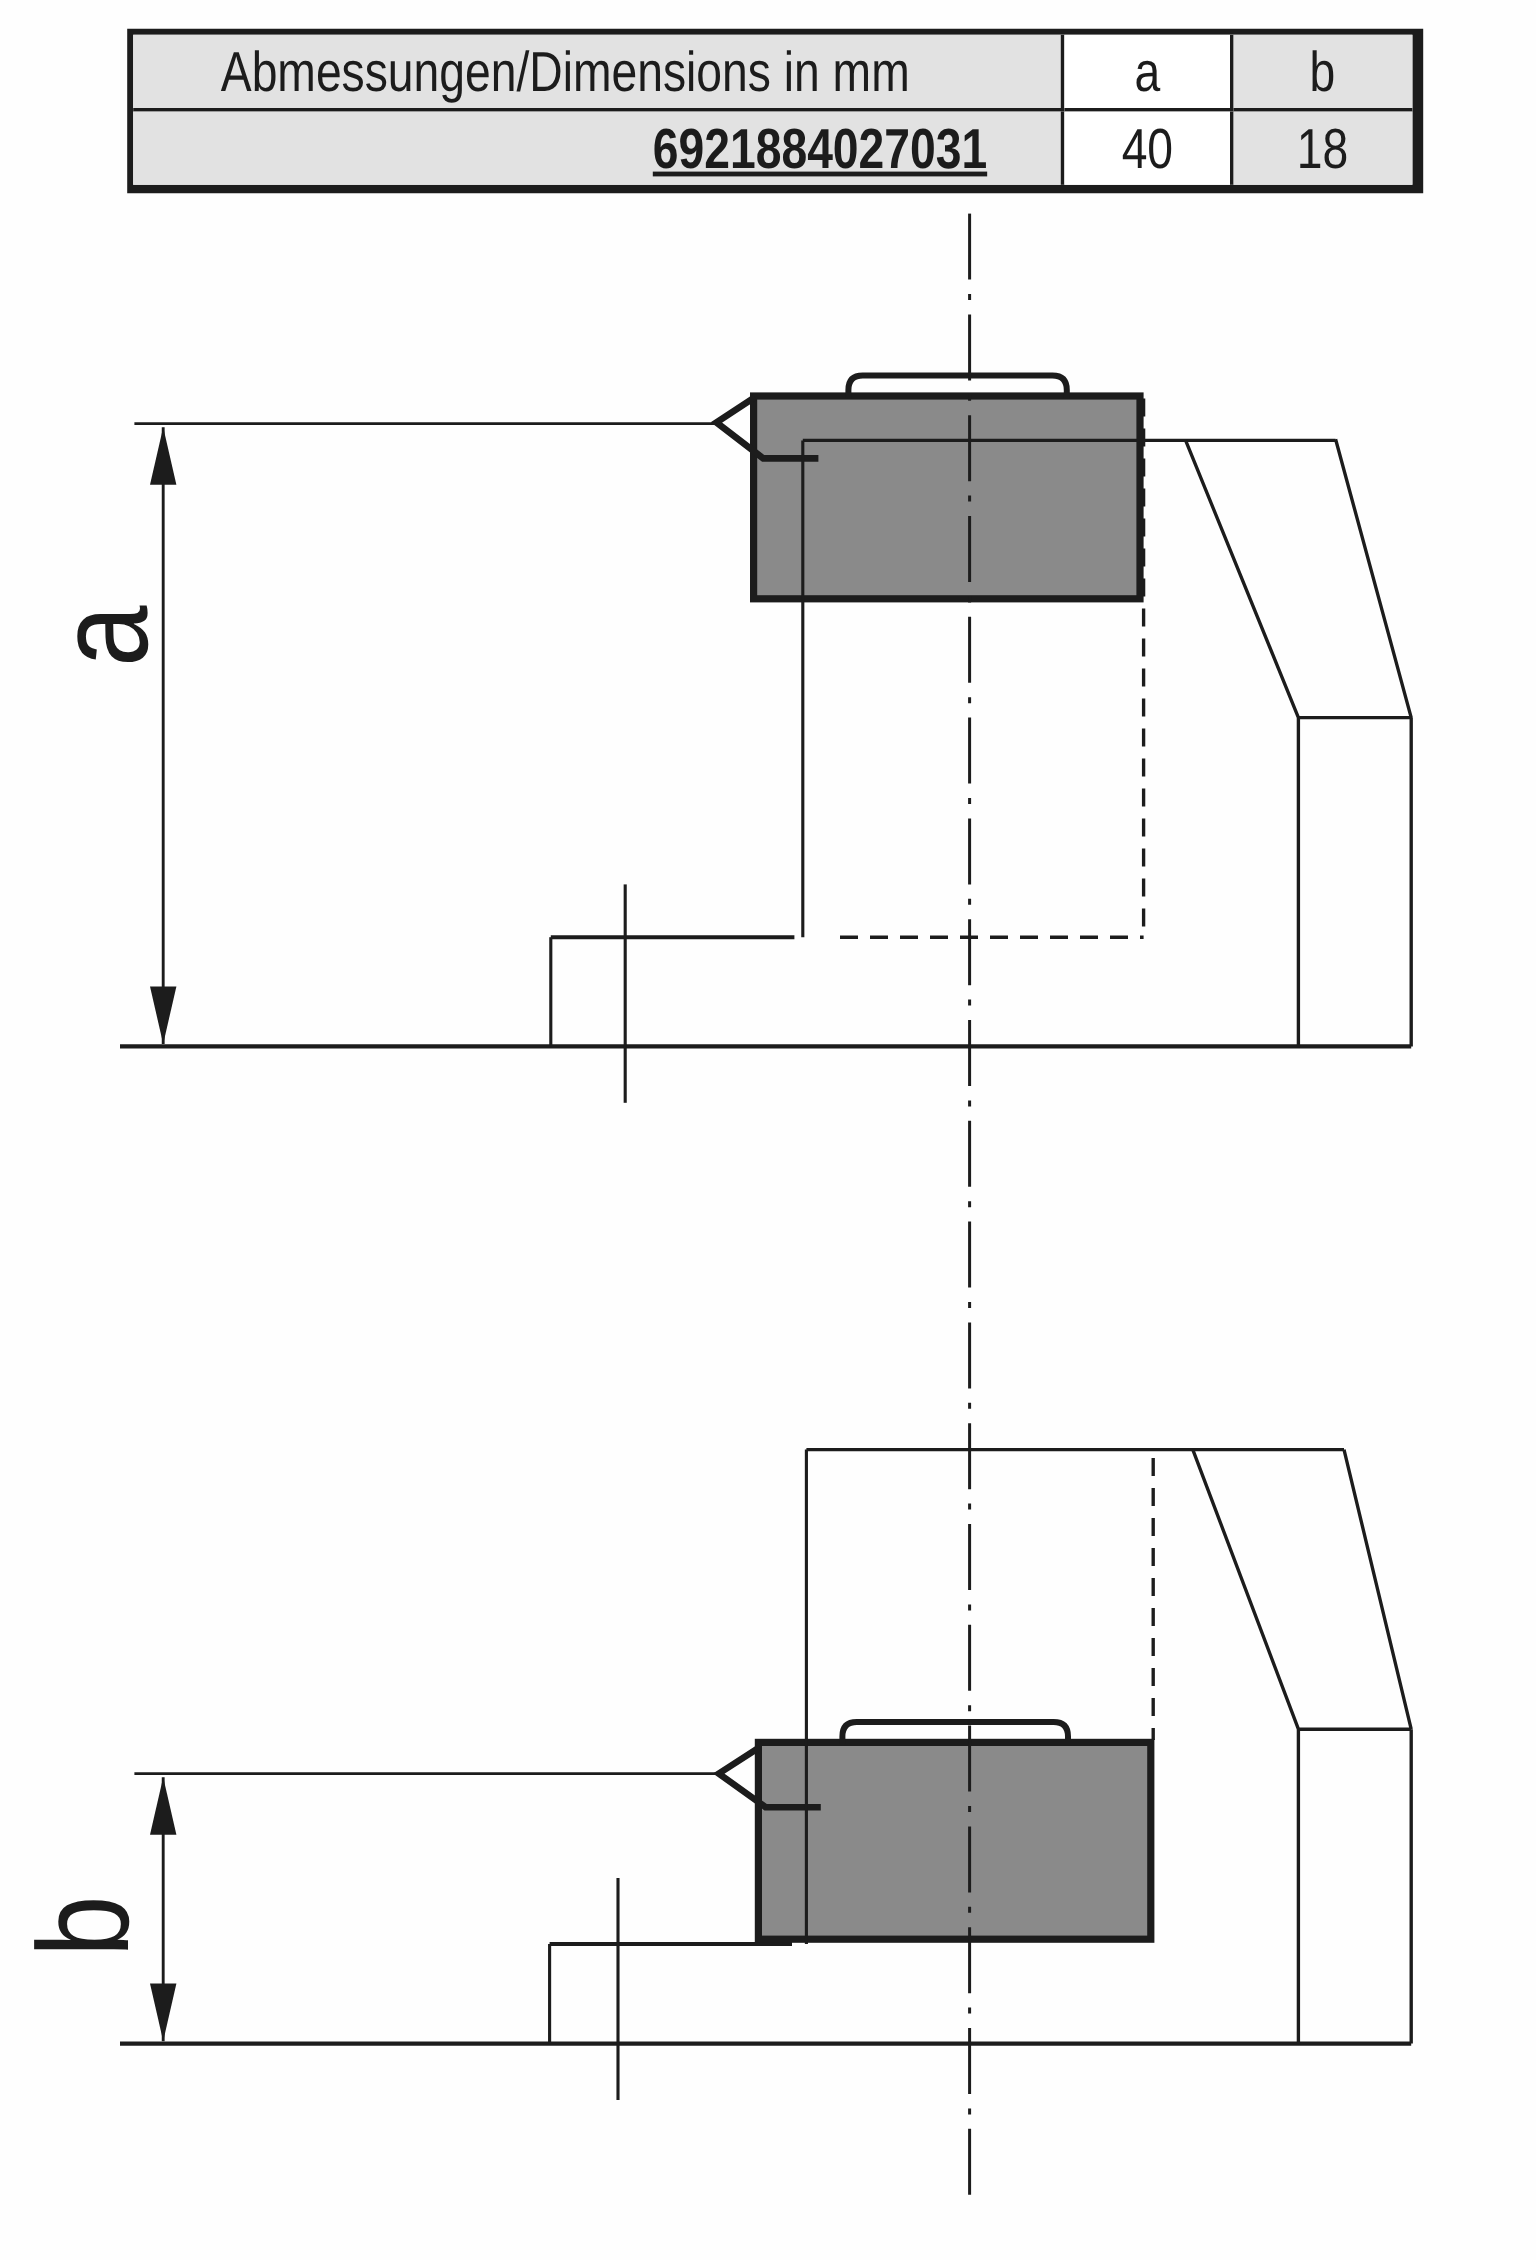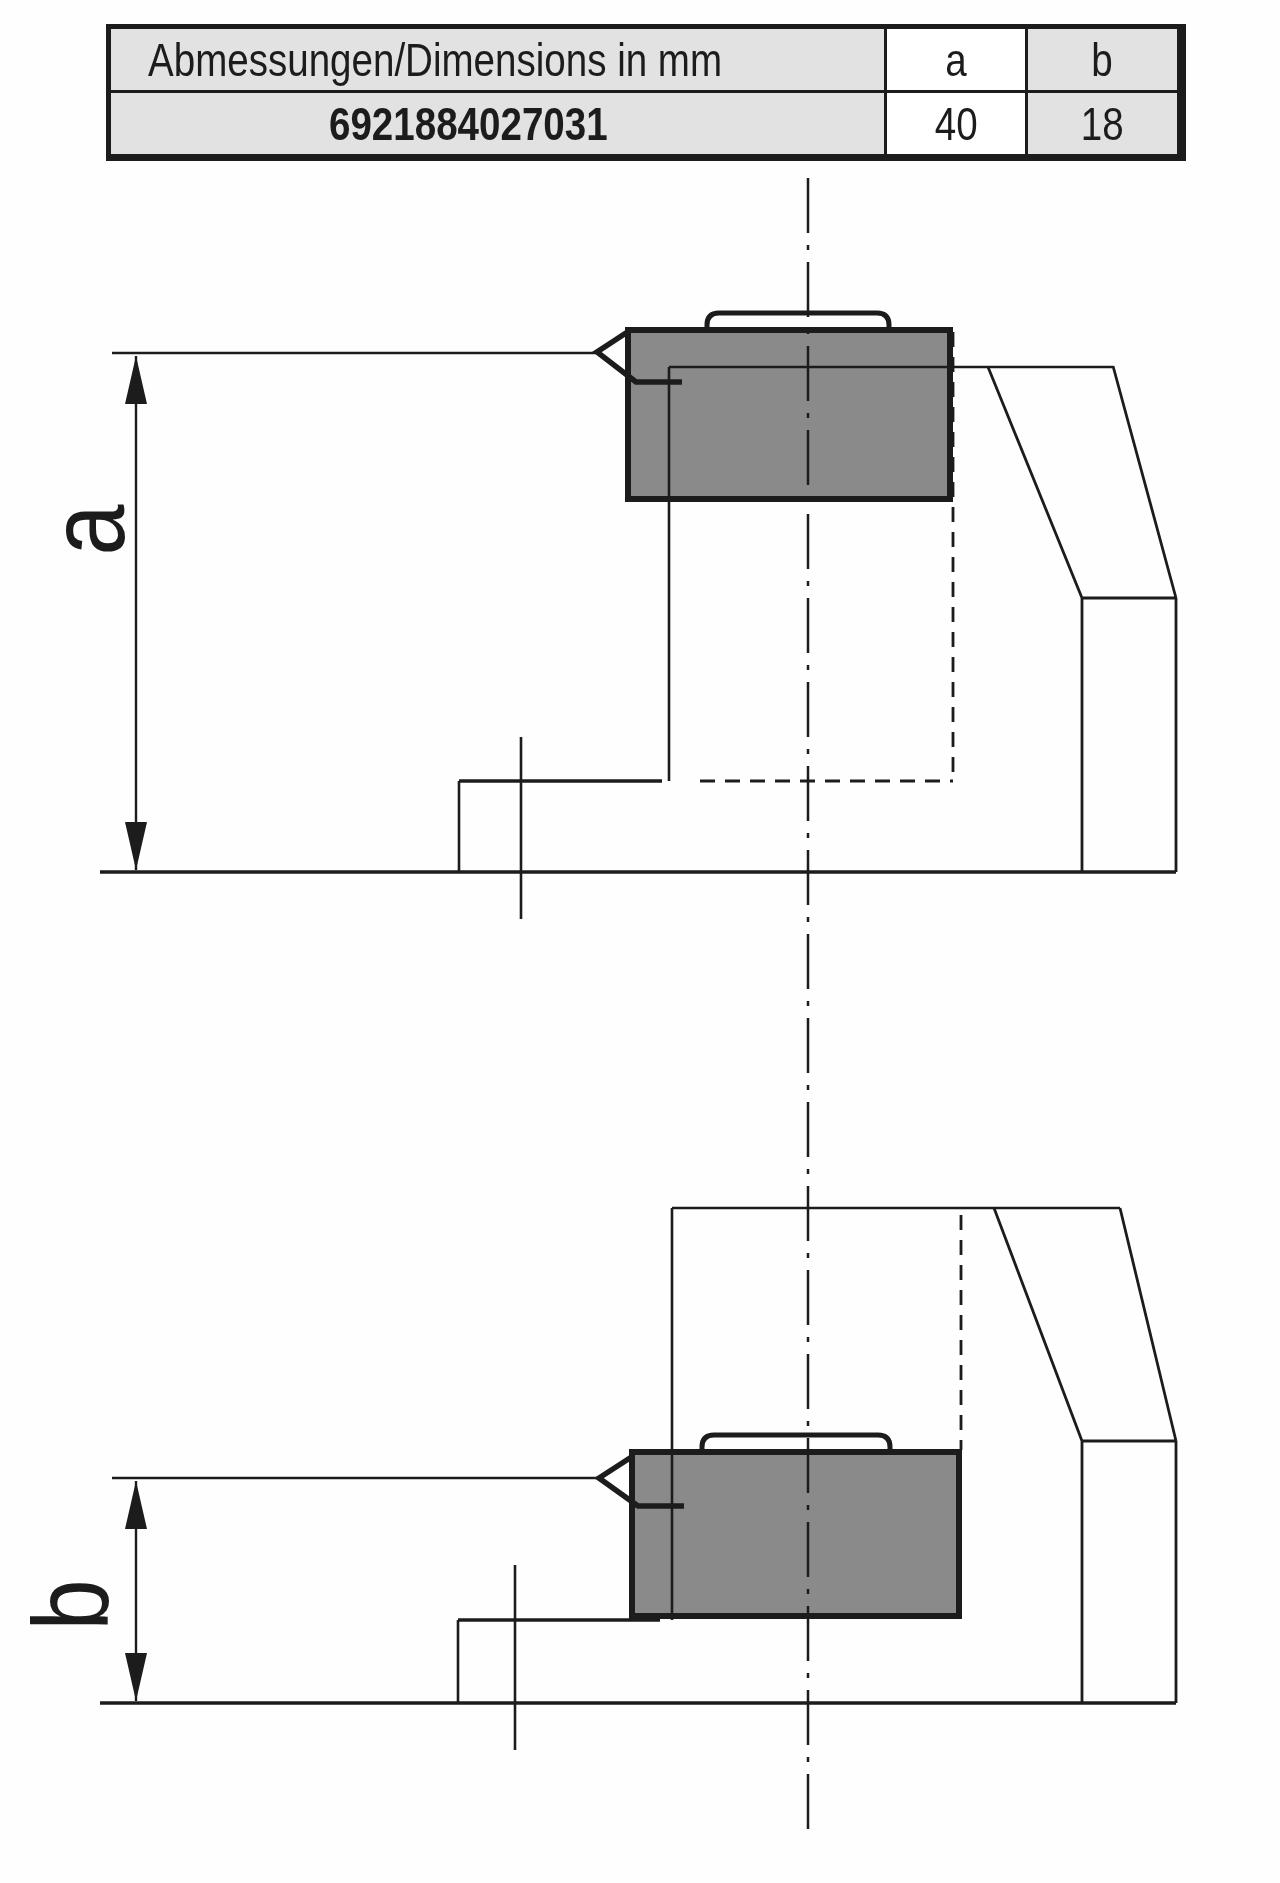--- a/index.html
+++ b/index.html
@@ -24,24 +24,24 @@
     border-width:5px 9px 7px 5px;
     box-sizing:content-box;background:var(--table-plain-bg);
   }
   .cell{
     height:61px;display:flex;align-items:center;justify-content:center;
     font-size:47px;line-height:1;box-sizing:border-box;
     border-color:var(--line);border-style:solid;border-width:0;
     background:var(--table-plain-bg);white-space:nowrap;
   }
   .row1 .cell{border-bottom-width:3px;height:64px;}
-  .cell.c1{justify-content:center;padding-left:2px;border-right-width:3px;}
+  .cell.c1{justify-content:flex-end;padding-left:2px;border-right-width:3px;}
   .cell.c2{border-right-width:3px;}
   .cell.shaded{background:var(--table-shaded-bg);}
-  .cell.bold{font-weight:700;}
+  .cell.bold{font-weight:700;text-decoration:underline;}
   .cond{display:inline-block;transform:scaleX(.82);transform-origin:50% 50%;}
   .c1 .cond{transform-origin:0 50%;}
 
   
   .s{stroke:var(--line);fill:none;}
   .thin{stroke-width:2.6px;}
   .dim{stroke-width:2.4px;}
   .med{stroke-width:3.4px;}
   .clamp{stroke-width:2.8px;}
   .dashed{stroke-width:2.8px;stroke-dasharray:15 10;}

